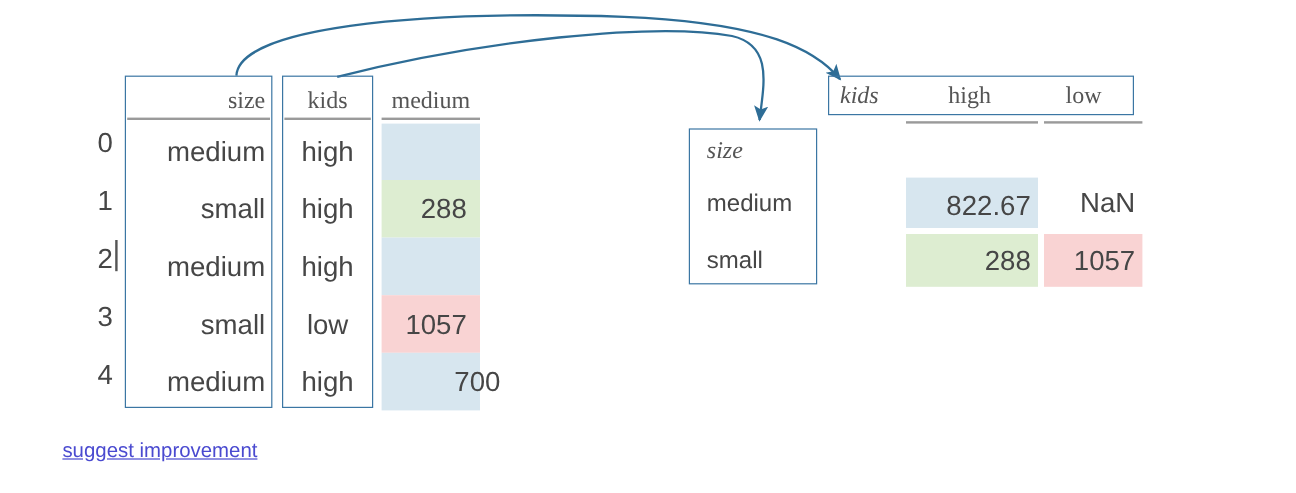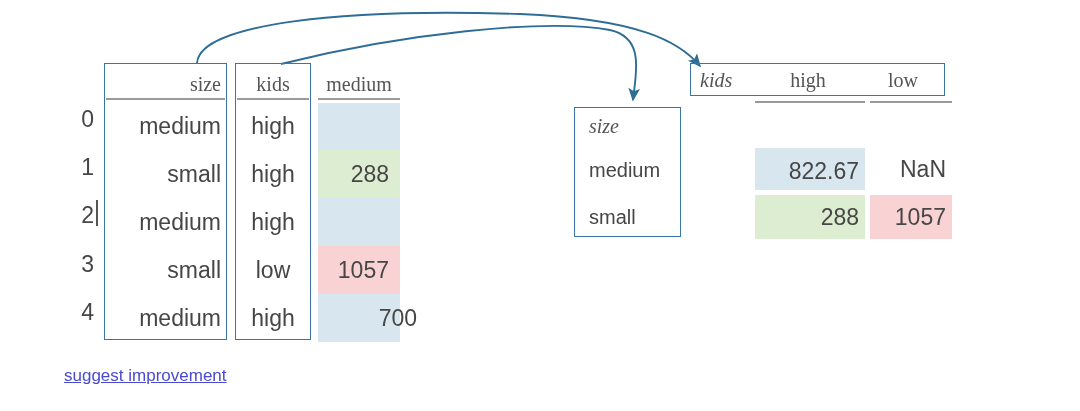--- a/index.html
+++ b/index.html
@@ -159,15 +159,15 @@
 
   <div class="hl" style="left:755px; top:148px; width:110px; height:42px; background:#d7e6ef;"></div>
   <div class="hl" style="left:755px; top:195px; width:110px; height:44px; background:#ddedd1;"></div>
   <div class="hl" style="left:870px; top:195px; width:82px; height:44px; background:#f9d3d3;"></div>
 
   <div class="cell r" style="left:755px; top:148px; width:104px; height:46px;">822.67</div>
   <div class="cell r" style="left:870px; top:148px; width:76px; height:42px;">NaN</div>
   <div class="cell r" style="left:755px; top:196px; width:104px; height:42px;">288</div>
   <div class="cell r" style="left:870px; top:196px; width:76px; height:42px;">1057</div>
 
-  <div class="link" style="left:64px; top:366px;text-align:right;">suggest improvement</div>
+  <div class="link" style="left:52px; top:366px;text-align:right;">suggest improvement</div>
 
 </div>
 
 </body></html>

